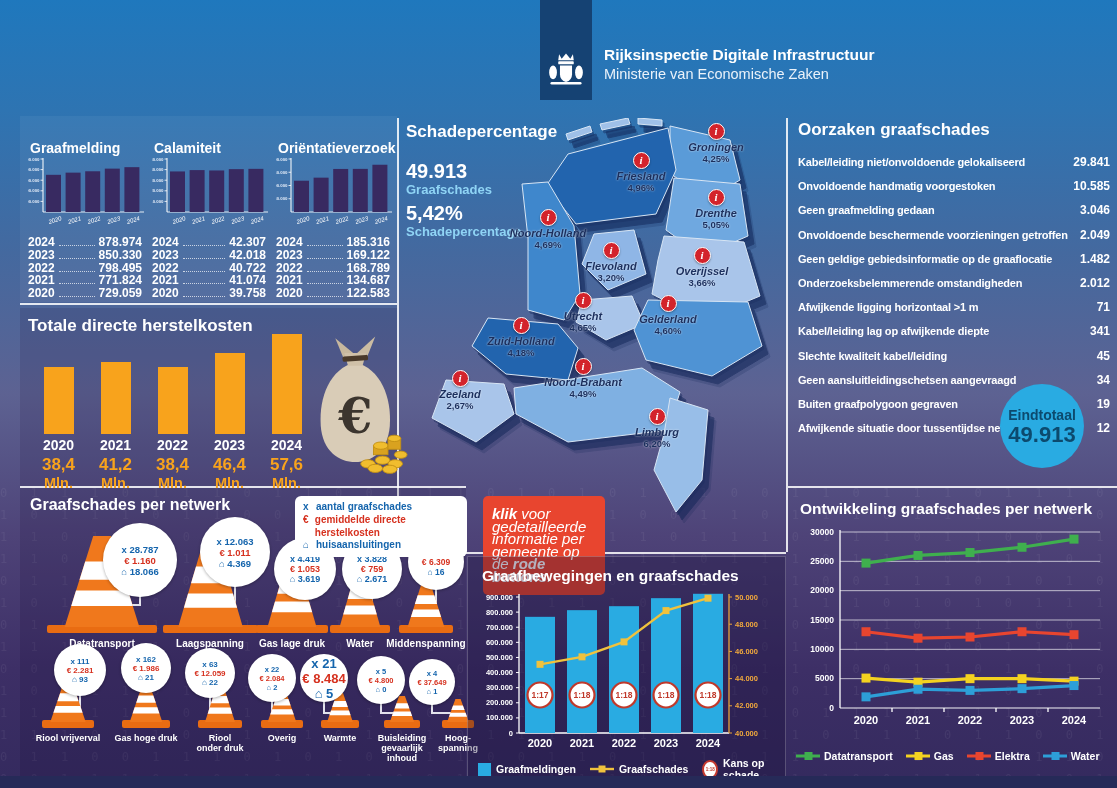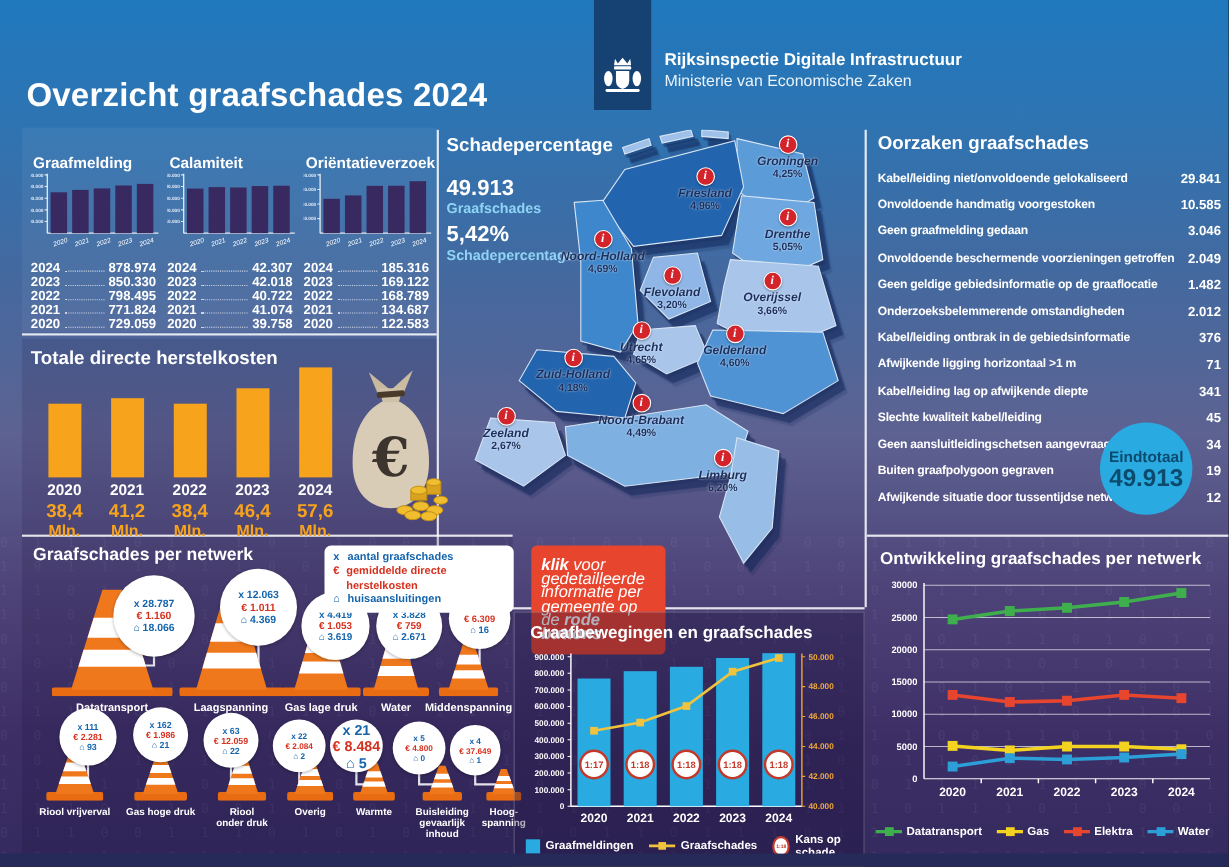--- a/index.html
+++ b/index.html
@@ -106,21 +106,20 @@
 0 1 0 1 1 1 0 0 1 1 0 1 1 1 0 1 1 1 0 1 1 0 0 1 1 1 0 1 0 1 0 1 1 1 0 0 1 1 0 1 1 1 0 1 1 1 0 1 1 0 0 1 1 1 0 1
 1 1 1 0 0 1 1 0 1 1 1 0 1 1 1 0 1 1 0 0 1 1 1 0 1 0 1 0 1 1 1 0 0 1 1 0 1 1 1 0 1 1 1 0 1 1 0 0 1 1 1 0 1 0 1 0
 0 0 1 1 0 1 1 1 0 1 1 1 0 1 1 0 0 1 1 1 0 1 0 1 0 1 1 1 0 0 1 1 0 1 1 1 0 1 1 1 0 1 1 0 0 1 1 1 0 1 0 1 0 1 1 1
 1 0 1 1 1 0 1 1 1 0 1 1 0 0 1 1 1 0 1 0 1 0 1 1 1 0 0 1 1 0 1 1 1 0 1 1 1 0 1 1 0 0 1 1 1 0 1 0 1 0 1 1 1 0 0 1
 1 1 0 1 1 1 0 1 1 0 0 1 1 1 0 1 0 1 0 1 1 1 0 0 1 1 0 1 1 1 0 1 1 1 0 1 1 0 0 1 1 1 0 1 0 1 0 1 1 1 0 0 1 1 0 1
 1 1 1 0 1 1 0 0 1 1 1 0 1 0 1 0 1 1 1 0 0 1 1 0 1 1 1 0 1 1 1 0 1 1 0 0 1 1 1 0 1 0 1 0 1 1 1 0 0 1 1 0 1 1 1 0
 0 1 1 0 0 1 1 1 0 1 0 1 0 1 1 1 0 0 1 1 0 1 1 1 0 1 1 1 0 1 1 0 0 1 1 1 0 1 0 1 0 1 1 1 0 0 1 1 0 1 1 1 0 1 1 1
 0 0 1 1 1 0 1 0 1 0 1 1 1 0 0 1 1 0 1 1 1 0 1 1 1 0 1 1 0 0 1 1 1 0 1 0 1 0 1 1 1 0 0 1 1 0 1 1 1 0 1 1 1 0 1 1
 </div>
 
-  <div id="page-title" class="abs z1">Overzicht graafschades 2024</div>
   <div id="logo-ribbon" class="abs z1">
     <span>
       <svg width="38" height="42" viewBox="0 0 44 46">
           <g fill="#fff">
         <path d="M14 6 l3 5 l5 -6 l5 6 l3 -5 l1 7 h-18z"></path>
         <rect x="13" y="14" width="18" height="3.5" rx="1"></rect>
         <path d="M15 19 h14 v10 q0 7 -7 9 q-7 -2 -7 -9z"></path>
         <ellipse cx="7" cy="27" rx="4.5" ry="8"></ellipse>
         <ellipse cx="37" cy="27" rx="4.5" ry="8"></ellipse>
         <rect x="4" y="38" width="36" height="3" rx="1.5"></rect>
@@ -478,24 +477,20 @@
           <span class="cl">Onvoldoende beschermende voorzieningen getroffen</span>
           <span class="cv">2.049</span>
         </div>
         <div class="cause-row">
           <span class="cl">Geen geldige gebiedsinformatie op de graaflocatie</span>
           <span class="cv">1.482</span>
         </div>
         <div class="cause-row">
           <span class="cl">Onderzoeksbelemmerende omstandigheden</span>
           <span class="cv">2.012</span>
-        </div>
-        <div class="cause-row">
-          <span class="cl">Kabel/leiding ontbrak in de gebiedsinformatie</span>
-          <span class="cv">376</span>
         </div>
         <div class="cause-row">
           <span class="cl">Afwijkende ligging horizontaal &gt;1 m</span>
           <span class="cv">71</span>
         </div>
         <div class="cause-row">
           <span class="cl">Kabel/leiding lag op afwijkende diepte</span>
           <span class="cv">341</span>
         </div>
         <div class="cause-row">

